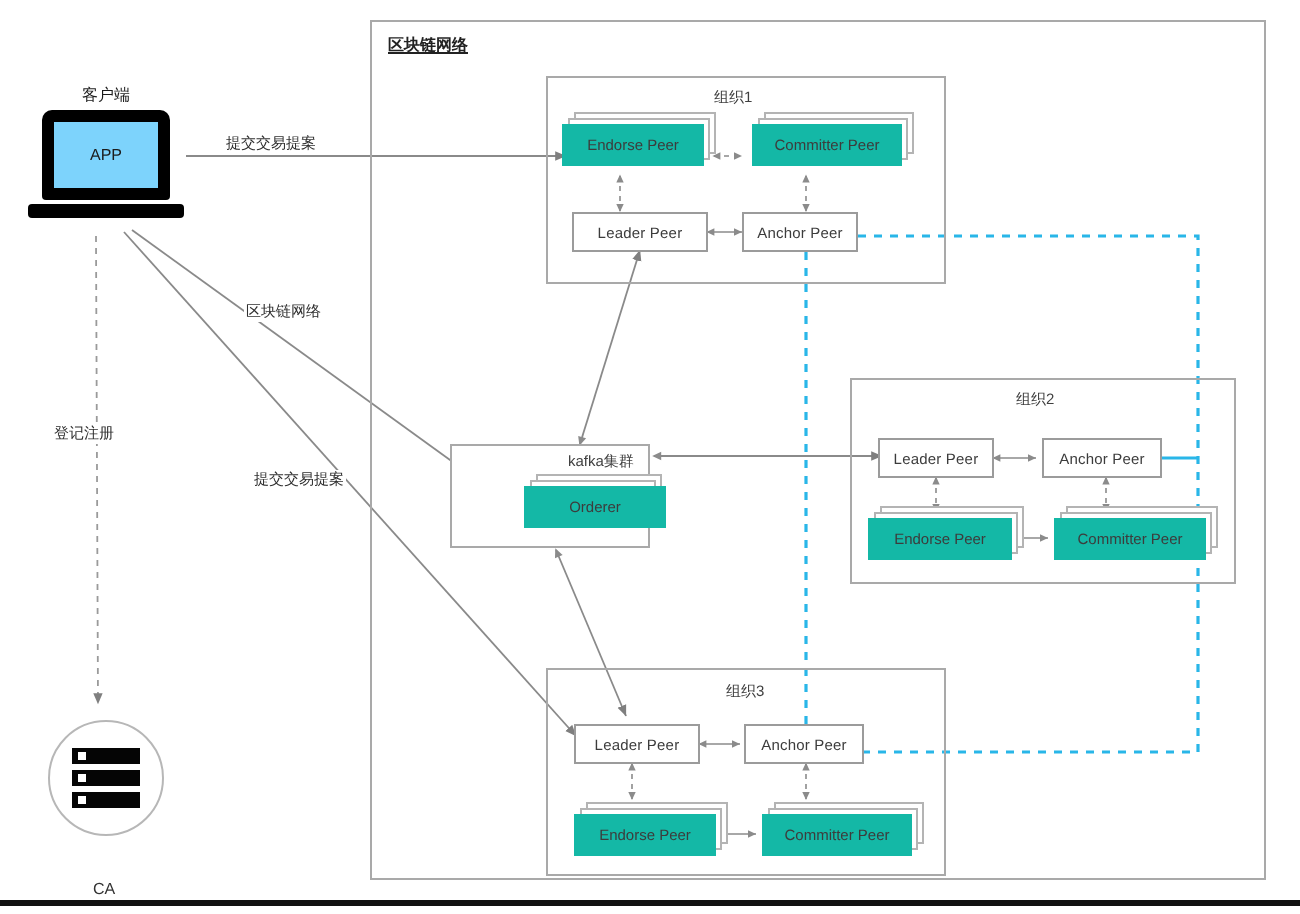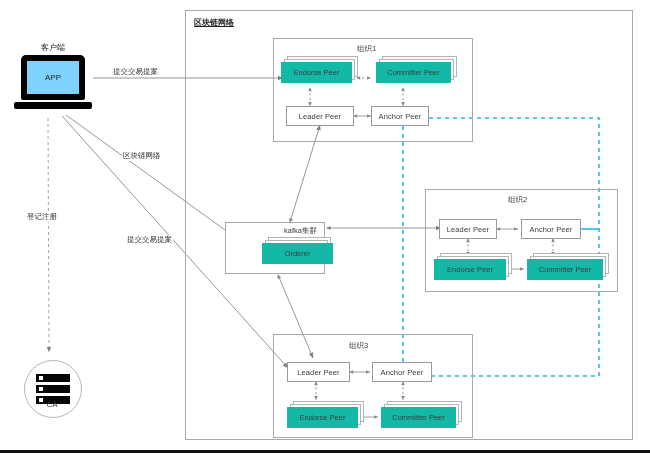--- a/index.html
+++ b/index.html
@@ -173,21 +173,21 @@
     height: 4px;
     background: #ffffff;
     display: block;
   }
   #ca-icon .b1 { top: 13px; }
   #ca-icon .b2 { top: 24px; }
   #ca-icon .b3 { top: 35px; }
   #ca-caption {
     position: absolute;
     left: 24px;
-    top: 400px;
+    top: 440px;
     width: 56px;
     font-size: 8px;
     color: #333333;
     text-align: center;
   }
   #watermark {
     position: absolute;
     left: 520px;
     top: 425px;
     font-size: 8px;
@@ -318,21 +318,21 @@
     <div class="front">Endorse Peer</div>
   </div>
 
   <div class="stack" style="left:527px; top:259px; width:76px; height:21px;">
     <div class="sh" style="left:6px; top:-6px; width:76px; height:21px;"></div>
     <div class="sh" style="left:3px; top:-3px; width:76px; height:21px;"></div>
     <div class="front">Committer Peer</div>
   </div>
 
   <div class="group-box" style="left:273px; top:334px; width:200px; height:104px;"></div>
-  <div class="group-title" style="left:335px; top:341px;padding-left:14px;">组织3</div>
+  <div class="group-title" style="left:349px; top:341px;padding-left:14px;">组织3</div>
 
   <div class="box" style="left:287px; top:362px; width:63px; height:20px;">
     <span>Leader Peer</span>
   </div>
 
   <div class="box" style="left:372px; top:362px; width:60px; height:20px;">
     <span>Anchor Peer</span>
   </div>
 
   <div class="stack" style="left:287px; top:407px; width:71px; height:21px;">

